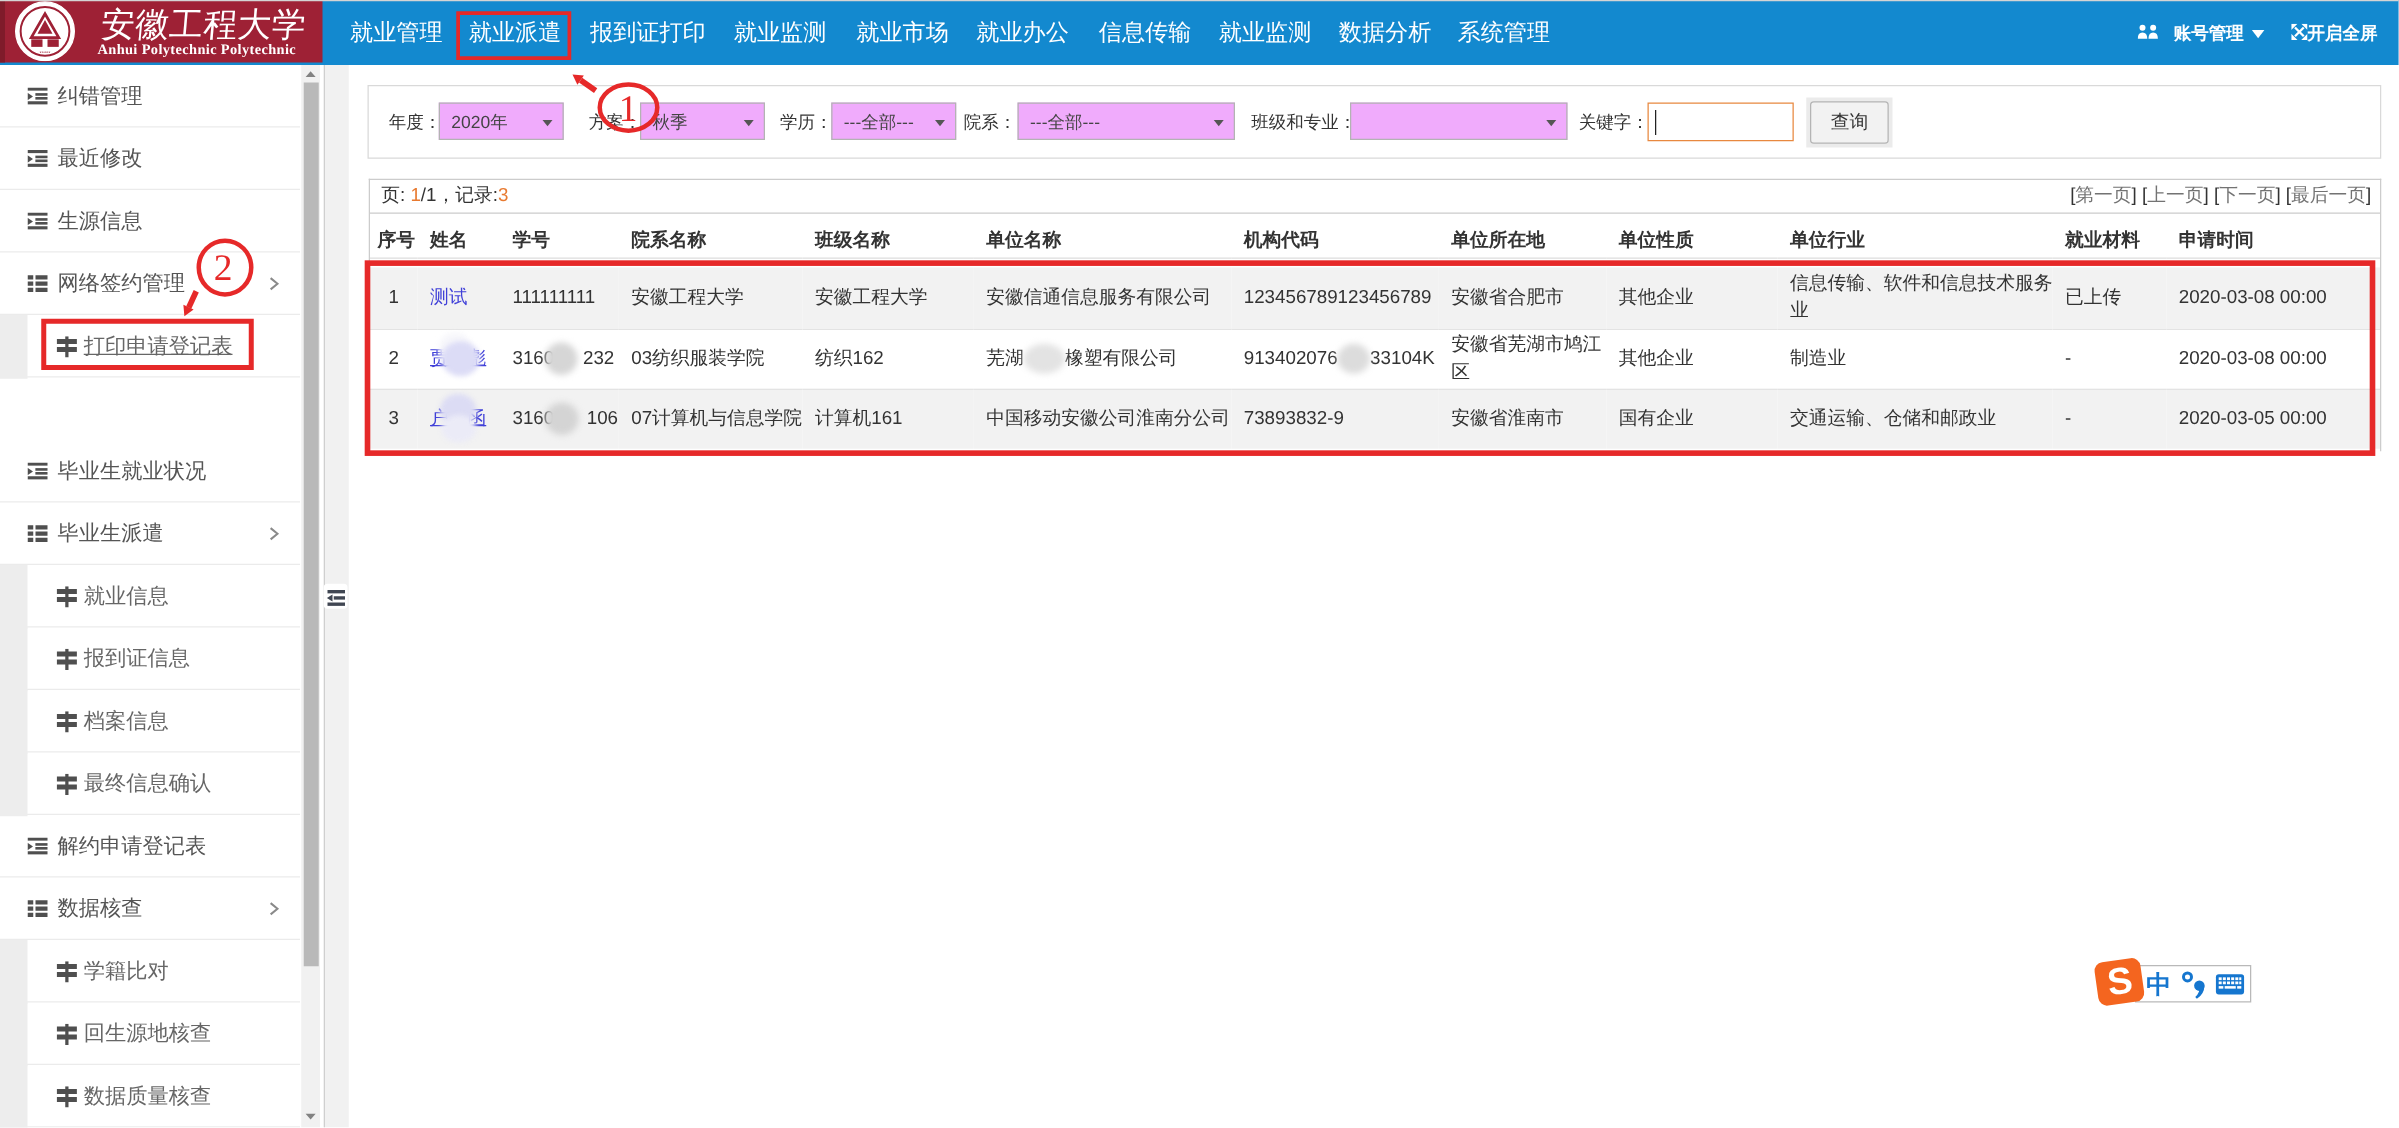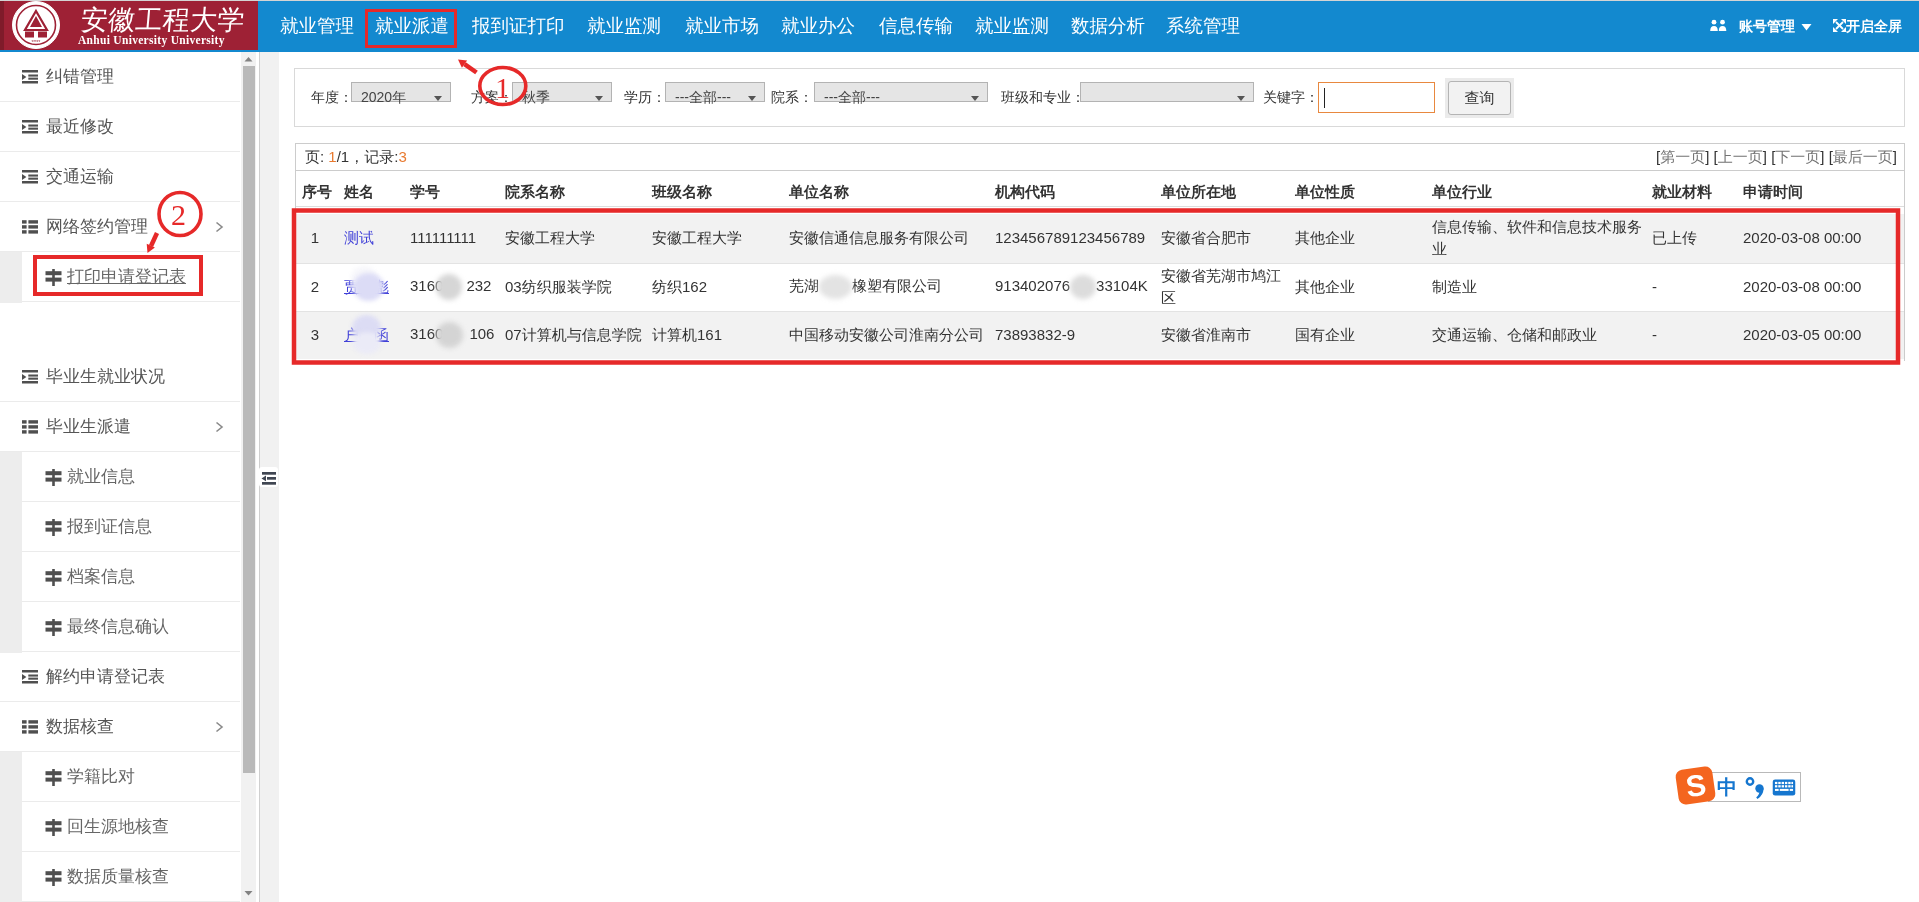--- a/index.html
+++ b/index.html
@@ -27,21 +27,21 @@
 .mi.sub .txt { left:67px; color:#666; }
 .mi.sub .gray { position:absolute; left:0; top:0; width:22px; height:51px; background:#ededed; }
 .chev { position:absolute; left:212px; top:18px; width:14px; height:14px; }
 
 #sb-track { position:absolute; left:241px; top:52px; width:15px; height:850px; background:#f1f1f1; }
 #sb-thumb { position:absolute; left:1.5px; top:14px; width:12px; height:707px; background:#b9b9b9; }
 
 #splitter { position:absolute; left:259px; top:52px; width:20px; height:850px; background:#f1f1f1; }
 #filterbox { position:absolute; left:294px; top:68px; width:1611px; height:59px; border:1px solid #d9d9d9; }
 .flabel { position:absolute; top:82px; height:30px; line-height:30px; font-size:14px; color:#333; white-space:nowrap; }
-.fsel { position:absolute; top:82px; height:20px; border:1px solid #b3b3b3; background:#e5e5e5; }
+.fsel { position:absolute; top:82px; height:30px; border:1px solid #b3b3b3; background:#f0abfc; }
 .fsel .t { position:absolute; left:9px; top:0; height:28px; line-height:28px; font-size:14px; color:#444; white-space:nowrap; }
 .fsel .ar { position:absolute; right:8px; top:13px; width:0; height:0; border-left:4.5px solid transparent; border-right:4.5px solid transparent; border-top:5.5px solid #555; }
 #kwinput { position:absolute; left:1318px; top:82px; width:117px; height:31px; border:1px solid #e8883f; background:#fff; }
 #caret { position:absolute; left:5px; top:5px; width:1px; height:20px; background:#222; }
 #qbtn { position:absolute; left:1445px; top:78px; width:69px; height:40px; background:#ebebeb; }
 #qbtn .inner { position:absolute; left:3px; top:3px; width:63px; height:34px; background:#f2f2f2; border:1px solid #b4b4b4; border-radius:3px;
   text-align:center; line-height:32px; font-size:15px; color:#333; }
 
 
 #tblwrap { position:absolute; left:295px; top:143px; width:1610px; height:218px; border:1px solid #ccc; border-bottom:none; }
@@ -79,21 +79,21 @@
       <circle cx="27" cy="25" r="23.5" fill="#fff"></circle>
       <circle cx="27" cy="25" r="19.5" fill="none" stroke="#9e2135" stroke-width="1.6"></circle>
       <circle cx="27" cy="25" r="23.5" fill="none" stroke="#fff" stroke-width="1"></circle>
       <path d="M27 11 L38 30 L16 30 Z" fill="none" stroke="#9e2135" stroke-width="2.2"></path>
       <path d="M27 16 L33 27 L21 27 Z" fill="#9e2135"></path>
       <rect x="16" y="31.5" width="9" height="6" fill="#9e2135"></rect>
       <rect x="29" y="31.5" width="9" height="6" fill="#9e2135"></rect>
       <text x="27" y="44" text-anchor="middle" font-size="4.5" fill="#9e2135">*****</text>
     </svg>
     <div class="cal">安徽工程大学</div>
-    <div class="eng">Anhui University University</div>
+    <div class="eng">Anhui Polytechnic Polytechnic</div>
   </div>
   <div class="navitem" style="left:280px">就业管理</div>
   <div class="navitem" style="left:375px">就业派遣</div>
   <div class="navitem" style="left:472px">报到证打印</div>
   <div class="navitem" style="left:587px">就业监测</div>
   <div class="navitem" style="left:685px">就业市场</div>
   <div class="navitem" style="left:781px">就业办公</div>
   <div class="navitem" style="left:879px">信息传输</div>
   <div class="navitem" style="left:975px">就业监测</div>
   <div class="navitem" style="left:1071px">数据分析</div>
@@ -145,21 +145,21 @@
         <span class="txt">最近修改</span>
       </div>
       <div class="mi" style="top:100px">
         <svg width="17" height="14" viewBox="0 0 17 14" style="position:absolute;left:22px;top:18px">
           <rect x="0" y="0" width="16" height="2.5" fill="#4f4f4f"></rect>
           <rect x="6.3" y="4.5" width="9.7" height="2.1" fill="#4f4f4f"></rect>
           <rect x="6.3" y="7.6" width="9.7" height="2.1" fill="#4f4f4f"></rect>
           <rect x="0" y="11" width="16" height="2.5" fill="#4f4f4f"></rect>
           <path d="M0 4.1 L4.4 7.1 L0 10.1 Z" fill="#4f4f4f"></path>
         </svg>
-        <span class="txt">交通运输</span>
+        <span class="txt">生源信息</span>
       </div>
       <div class="mi" style="top:150px">
         <svg width="17" height="14" viewBox="0 0 17 14" style="position:absolute;left:22px;top:18px">
           <g fill="#4f4f4f">
             <rect x="0" y="0.2" width="4.6" height="3.4"></rect>
             <rect x="6.4" y="0.2" width="9.6" height="3.4"></rect>
             <rect x="0" y="5.2" width="4.6" height="3.4"></rect>
             <rect x="6.4" y="5.2" width="9.6" height="3.4"></rect>
             <rect x="0" y="10.2" width="4.6" height="3.4"></rect>
             <rect x="6.4" y="10.2" width="9.6" height="3.4"></rect>

